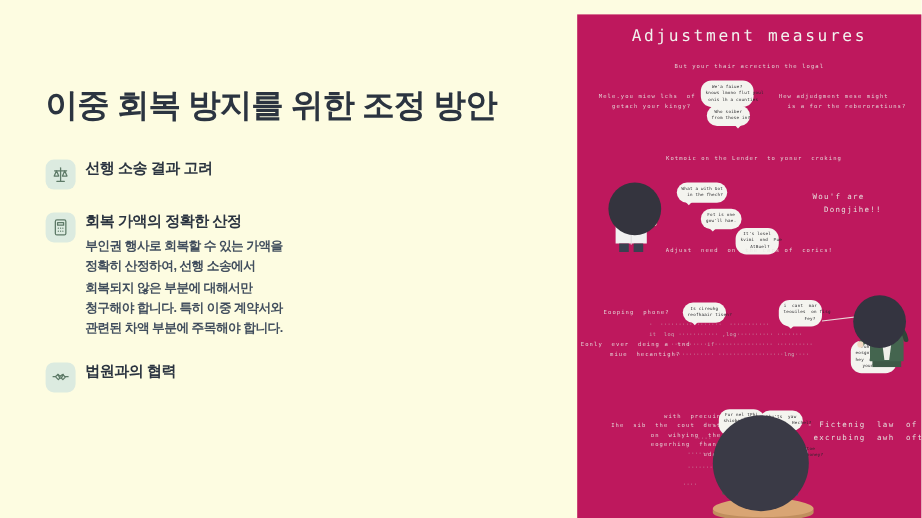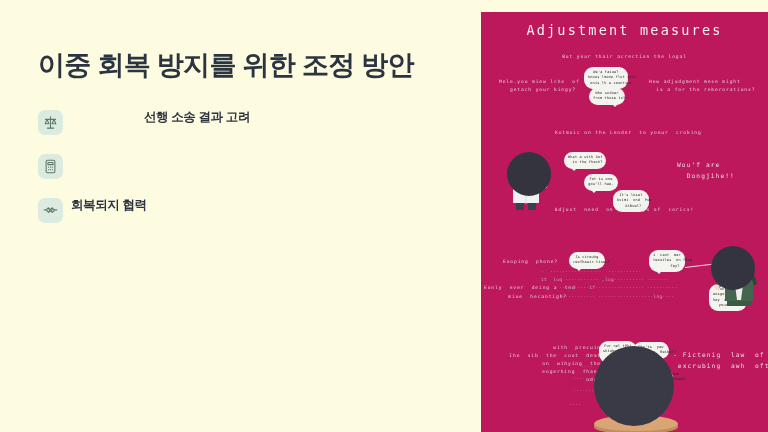--- a/index.html
+++ b/index.html
@@ -13,21 +13,21 @@
     width: 768px; height: 432px;
     background: #FDFCE1;
     display: flex;
   }
 
   
   .left-panel {
     position: relative;
     width: 481px; height: 432px;
     background: #FDFCE1;
-    padding: 49px 30px 0 38px;
+    padding: 72px 30px 0 38px;
   }
   .slide-title {
     font-size: 27px;
     font-weight: 700;
     letter-spacing: -0.7px;
     color: #2B3440;
     line-height: 1.2;
     margin-bottom: 28px;
   }
 
@@ -35,21 +35,21 @@
     display: flex;
     flex-wrap: wrap;
     column-gap: 0px;
     row-gap: 18px;
   }
   .point {
     display: flex;
     align-items: flex-start;
     gap: 8px;
   }
-  .point.half { width: 212px; text-align: right; }
+  .point.half { width: 212px; }
   .point.full { width: 420px; }
 
   .icon-box {
     flex: 0 0 auto;
     width: 25px; height: 25px;
     border-radius: 7px;
     background: #DCEBE0;
     display: flex;
     align-items: center;
     justify-content: center;
@@ -187,33 +187,37 @@
             <rect x="5" y="2" width="14" height="20" rx="2"></rect>
             <rect x="8" y="5.5" width="8" height="3.5"></rect>
             <circle cx="9" cy="13" r=".9" fill="#5D7A67" stroke="none"></circle>
             <circle cx="12" cy="13" r=".9" fill="#5D7A67" stroke="none"></circle>
             <circle cx="15" cy="13" r=".9" fill="#5D7A67" stroke="none"></circle>
             <circle cx="9" cy="17" r=".9" fill="#5D7A67" stroke="none"></circle>
             <circle cx="12" cy="17" r=".9" fill="#5D7A67" stroke="none"></circle>
             <circle cx="15" cy="17" r=".9" fill="#5D7A67" stroke="none"></circle>
           </svg>
         </div>
+        <div class="point-body">
+          <div class="point-title">회복 가액의 정확한 산정</div>
+          <div class="point-desc">부인권 행사로 회복할 수 있는 가액을 정확히 산정하여, 선행 소송에서 회복되지 않은 부분에 대해서만 청구해야 합니다. 특히 이중 계약서와 관련된 차액 부분에 주목해야 합니다.</div>
+        </div>
       </div>
 
       <div class="point full">
         <div class="icon-box">
           <svg width="15" height="15" viewBox="0 0 24 24" fill="none" stroke="#5D7A67" stroke-width="1.7" stroke-linecap="round" stroke-linejoin="round">
             <path d="M2 11h3l3.5-3 3 2.5 3-2.5L18 11h4"></path>
             <path d="M8.5 8 11 13l-2 2-3-3"></path>
             <path d="M15.5 8 13 13l2 2 3-3"></path>
             <path d="M11 13h2"></path>
           </svg>
         </div>
         <div class="point-body">
-          <div class="point-title">회복되지 협력</div>
+          <div class="point-title">법원과의 협력</div>
         </div>
       </div>
 
     </div>
   </div>
 
   <div class="right-panel">
 
     <div class="bb-title">Adjustment  measures</div>
 

